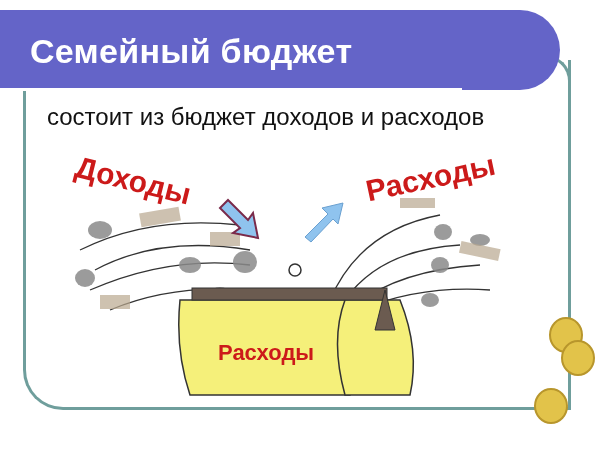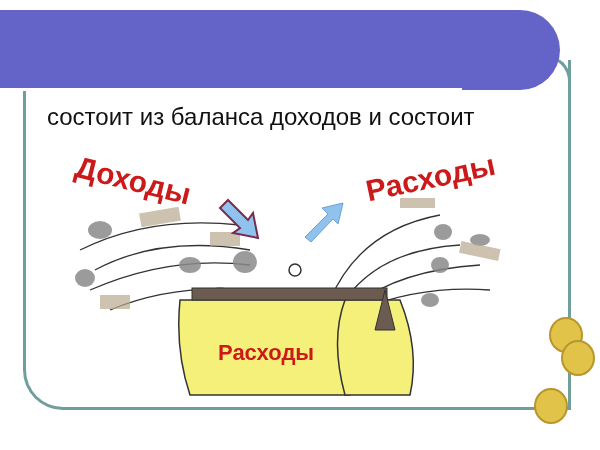--- a/index.html
+++ b/index.html
@@ -21,23 +21,24 @@
   svg.art { position:absolute; left:0; top:0; }
 </style>
 </head>
 <body>
 
 <div class="frame-right"></div>
 <div class="frame"></div>
 
 <div class="header">
   <div class="header-line"></div>
+  <div class="title">Семейный бюджет</div>
 </div>
 
-<div class="subtitle">состоит из баланса доходов и состоит</div>
+<div class="subtitle">состоит из бюджет доходов и расходов</div>
 
 <svg class="art" width="600" height="450">
 
   <g fill="none" stroke="#333" stroke-width="1.3">
     <path d="M80 250 Q150 215 240 225"></path>
     <path d="M95 270 Q160 235 250 250"></path>
     <path d="M90 290 Q170 255 250 265"></path>
     <path d="M110 310 Q170 285 240 290"></path>
     <path d="M330 300 Q360 230 440 215"></path>
     <path d="M345 300 Q380 250 460 245"></path>

